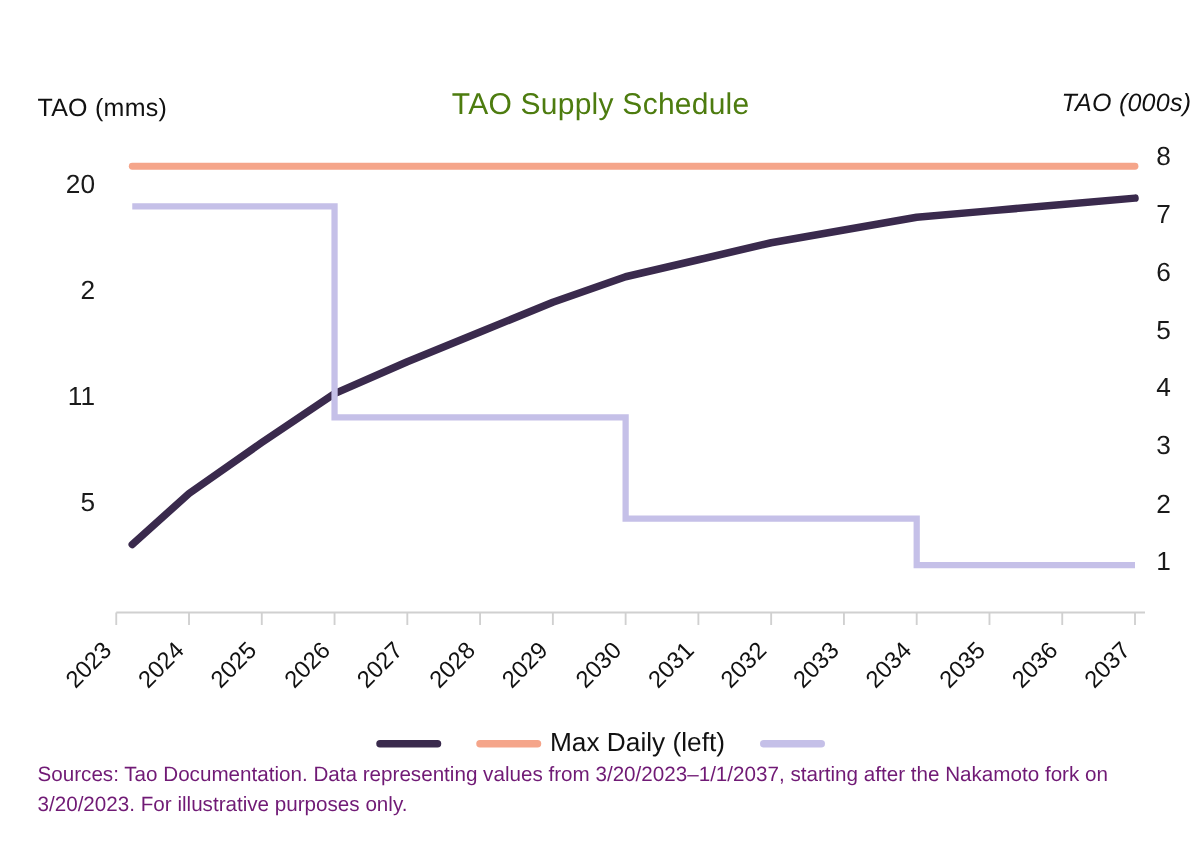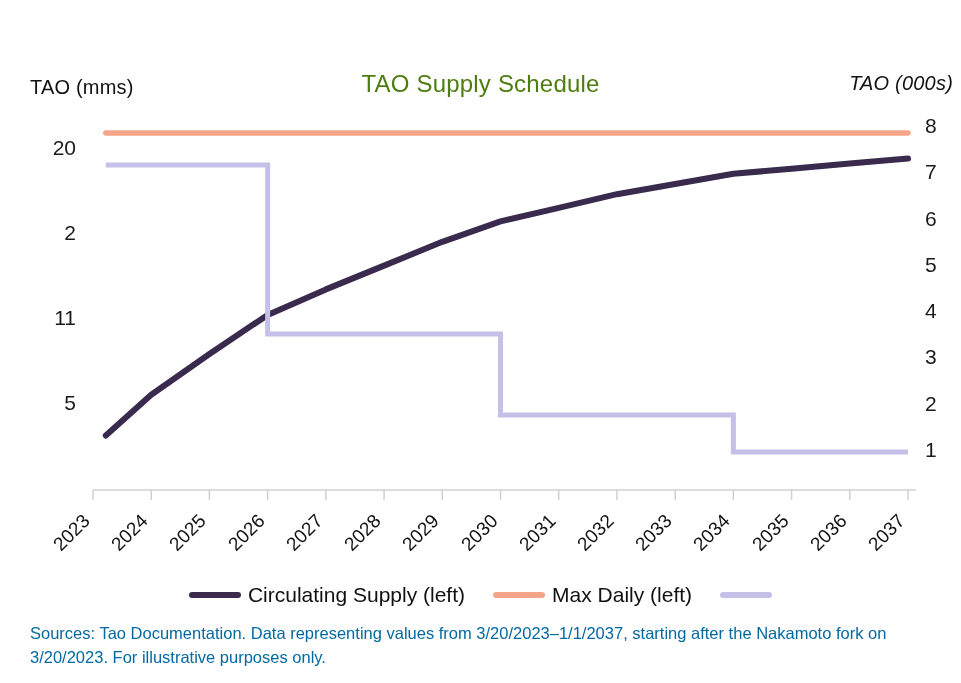--- a/index.html
+++ b/index.html
@@ -63,24 +63,24 @@
   }
   .legend-item{display:flex;align-items:center;gap:7px;}
   .legend-swatch{
     width:52px;height:6px;border-radius:3px;display:inline-block;
   }
   .legend-text{font-size:21px;color:#111;white-space:nowrap;}
 
   #source-note{
     position:absolute;
     left:30px;right:28px;
-    top:622px;
+    top:609px;
     font-size:16.5px;
     line-height:1.45;
-    color:#0369a1;
+    color:#701a75;
   }
 </style>
 </head>
 <body>
 
 <div id="chart-root">
 
   <div class="axis-title" id="left-axis-title">TAO (mms)</div>
 
   <div class="axis-title" id="right-axis-title">TAO (000s)</div>
@@ -145,21 +145,20 @@
     <g id="series-layer">
         <path d="M105.81 435.60 L151.21 394.80 L209.43 354.00 L267.64 314.90 L325.86 289.40 L384.07 265.60 L442.29 241.80 L500.50 221.40 L558.71 207.80 L616.93 194.20 L675.14 184.00 L733.36 173.80 L791.57 168.70 L849.79 163.60 L908.00 158.50" fill="none" stroke="#3A2A4D" stroke-width="6" stroke-linejoin="round" stroke-linecap="round"></path>
         <path d="M105.81 133.00 L908.00 133.00" fill="none" stroke="#F5A58A" stroke-width="5.5" stroke-linejoin="round" stroke-linecap="round"></path>
         <path d="M105.81 165.03 L267.64 165.03 L267.64 333.97 L500.50 333.97 L500.50 414.97 L733.36 414.97 L733.36 452.00 L908.00 452.00" fill="none" stroke="#C5C0E8" stroke-width="5" stroke-linejoin="miter" stroke-linecap="butt"></path>
       </g>
   </svg>
 
   <div id="legend">
       <div class="legend-item">
         <span class="legend-swatch" style="background: rgb(58, 42, 77);"></span>
-        <span class="legend-text">Circulating Supply (left)</span>
       </div>
       <div class="legend-item">
         <span class="legend-swatch" style="background: rgb(245, 165, 138);"></span>
         <span class="legend-text">Max Daily (left)</span>
       </div>
       <div class="legend-item">
         <span class="legend-swatch" style="background: rgb(197, 192, 232);"></span>
       </div>
     </div>
 

